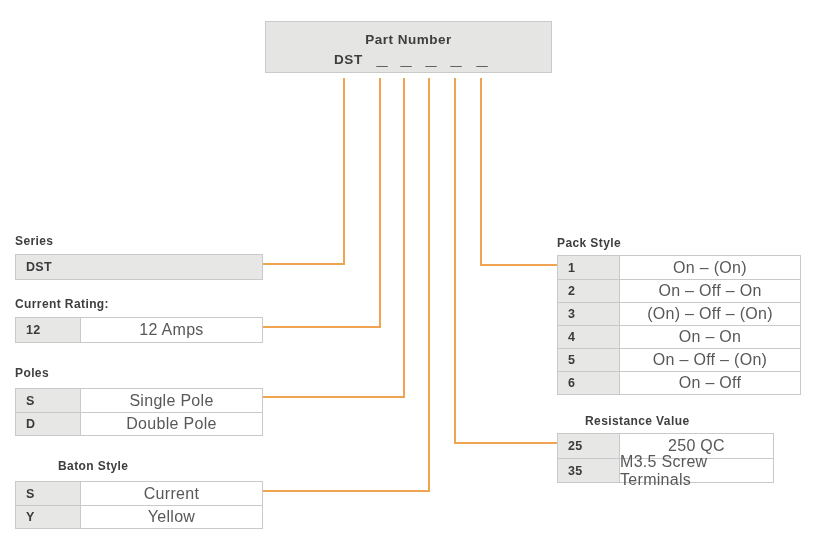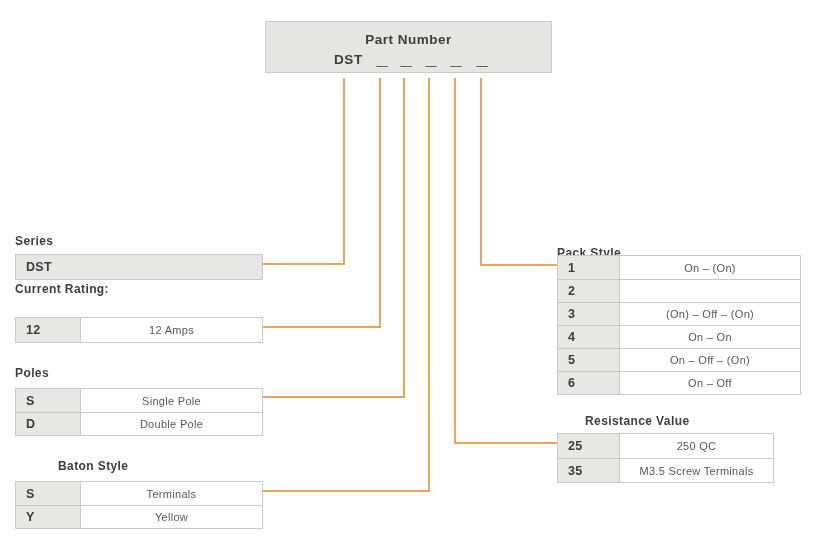--- a/index.html
+++ b/index.html
@@ -52,21 +52,21 @@
   .tbl.tall .row{height:24px;}
   .cell-key{
     width:65px;flex:0 0 65px;display:flex;align-items:center;box-sizing:border-box;
     padding-left:10px;background:var(--key_fill);border-right:1px solid var(--table_border);
     font-size:12.5px;font-weight:bold;letter-spacing:.3px;color:var(--key_text);
   }
   .tbl.narrow-key .cell-key{width:62px;flex:0 0 62px;}
   .cell-key.full{width:100%;flex:1 1 auto;border-right:none;}
   .cell-value{
     flex:1 1 auto;display:flex;align-items:center;justify-content:center;
-    font-size:11px;letter-spacing:.3px;color:var(--value_text);background:#fff;
+    font-size:16px;letter-spacing:.3px;color:var(--value_text);background:#fff;
   }
 </style>
 </head>
 <body>
 
 <div id="canvas">
 
   <div class="pn-box">
     <div class="pn-title">Part Number</div>
     <div class="pn-prefix">DST</div>
@@ -84,21 +84,21 @@
   <div class="conn right-turn" style="left:454px;top:78px;width:103px;height:366px;"></div>
   <div class="conn right-turn" style="left:480px;top:78px;width:77px;height:188px;"></div>
 
   <div class="tbl-label" style="left:15px;top:234px;">Series</div>
   <div class="tbl tall" style="left:15px;top:254px;width:248px;">
     <div class="row">
       <div class="cell-key full">DST</div>
     </div>
   </div>
 
-  <div class="tbl-label" style="left:15px;top:282px;">Current Rating:</div>
+  <div class="tbl-label" style="left:15px;top:297px;">Current Rating:</div>
   <div class="tbl tall" style="left:15px;top:317px;width:248px;">
     <div class="row">
       <div class="cell-key">12</div>
       <div class="cell-value">12 Amps</div>
     </div>
   </div>
 
   <div class="tbl-label" style="left:15px;top:366px;">Poles</div>
   <div class="tbl" style="left:15px;top:388px;width:248px;">
     <div class="row">
@@ -108,36 +108,37 @@
     <div class="row">
       <div class="cell-key">D</div>
       <div class="cell-value">Double Pole</div>
     </div>
   </div>
 
   <div class="tbl-label" style="left:15px;top:459px;margin-left:43px;">Baton Style</div>
   <div class="tbl" style="left:15px;top:481px;width:248px;">
     <div class="row">
       <div class="cell-key">S</div>
-      <div class="cell-value">Terminals</div>
+      <div class="cell-value">Current</div>
     </div>
     <div class="row">
       <div class="cell-key">Y</div>
       <div class="cell-value">Yellow</div>
     </div>
   </div>
 
-  <div class="tbl-label" style="left:557px;top:236px;margin-top:10px;">Pack Style</div>
+  <div class="tbl-label" style="left:557px;top:236px;">Pack Style</div>
   <div class="tbl narrow-key" style="left:557px;top:255px;width:244px;">
     <div class="row">
       <div class="cell-key">1</div>
       <div class="cell-value">On – (On)</div>
     </div>
     <div class="row">
       <div class="cell-key">2</div>
+      <div class="cell-value">On – Off – On</div>
     </div>
     <div class="row">
       <div class="cell-key">3</div>
       <div class="cell-value">(On) – Off – (On)</div>
     </div>
     <div class="row">
       <div class="cell-key">4</div>
       <div class="cell-value">On – On</div>
     </div>
     <div class="row">

